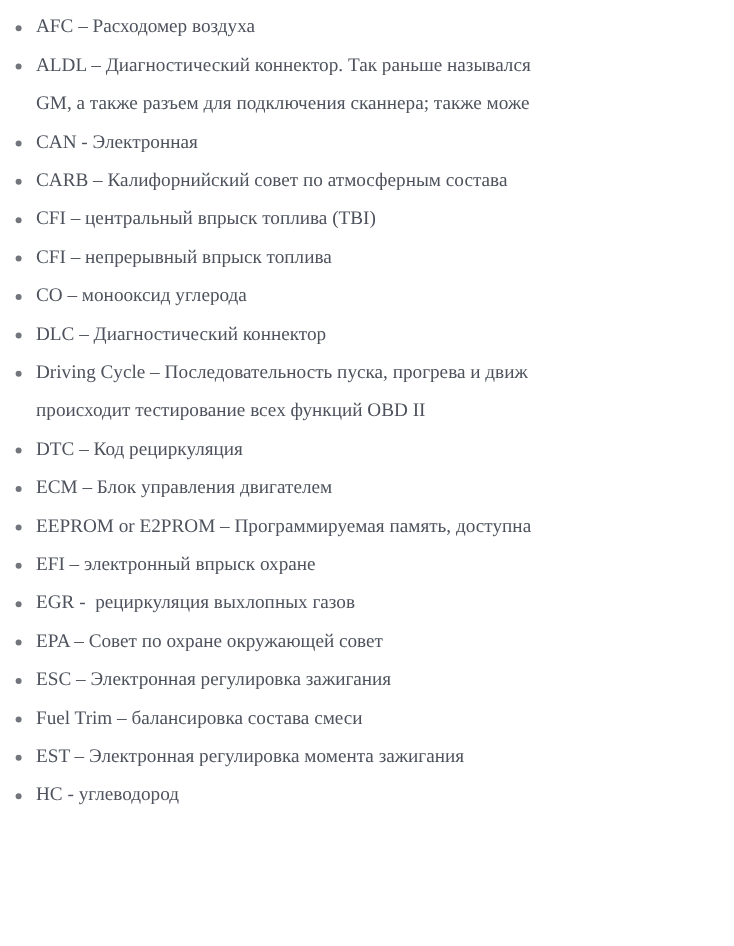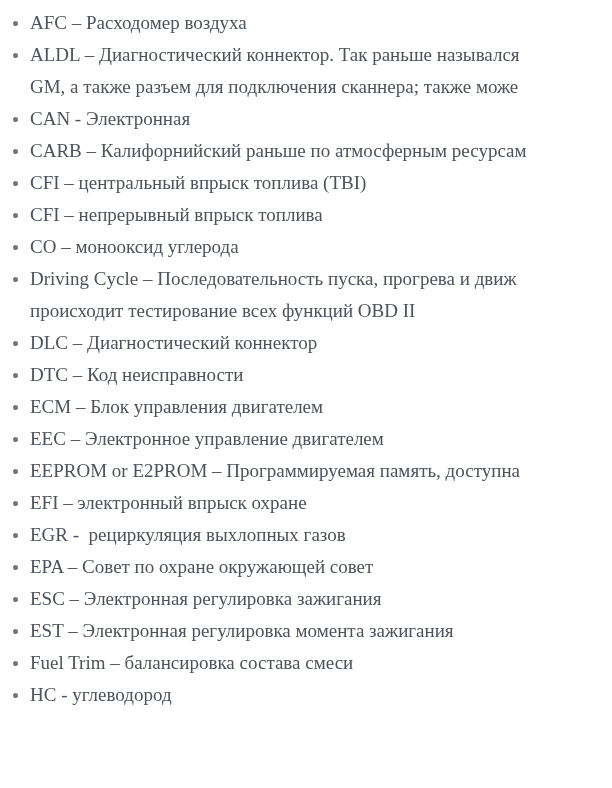--- a/index.html
+++ b/index.html
@@ -16,21 +16,21 @@
   .list {
     margin: 0;
     padding: 7px 0 0 30px;
     list-style: none;
   }
   .item {
     position: relative;
   }
   .line {
     white-space: pre;           
-    font-size: 19px;
+    font-size: 16px;
     line-height: 32px;
     color: var(--text-color, #4d525c);
   }
   .bullet {
     position: absolute;
     left: -17px;
     top: 14px;
     width: 5px;
     height: 5px;
     border-radius: 50%;
@@ -49,54 +49,50 @@
       <span class="bullet"></span>
       <div class="line">ALDL – Диагностический коннектор. Так раньше назывался</div>
       <div class="line">GM, а также разъем для подключения сканнера; также може</div>
     </li>
     <li class="item">
       <span class="bullet"></span>
       <div class="line">CAN - Электронная</div>
     </li>
     <li class="item">
       <span class="bullet"></span>
-      <div class="line">CARB – Калифорнийский раньше по атмосферным ресурсам</div>
+      <div class="line">CARB – Калифорнийский совет по атмосферным состава</div>
     </li>
     <li class="item">
       <span class="bullet"></span>
       <div class="line">CFI – центральный впрыск топлива (TBI)</div>
     </li>
     <li class="item">
       <span class="bullet"></span>
       <div class="line">CFI – непрерывный впрыск топлива</div>
     </li>
     <li class="item">
       <span class="bullet"></span>
       <div class="line">CO – монооксид углерода</div>
     </li>
     <li class="item">
       <span class="bullet"></span>
+      <div class="line">DLC – Диагностический коннектор</div>
+    </li>
+    <li class="item">
+      <span class="bullet"></span>
       <div class="line">Driving Cycle – Последовательность пуска, прогрева и движ</div>
       <div class="line">происходит тестирование всех функций OBD II</div>
     </li>
     <li class="item">
       <span class="bullet"></span>
-      <div class="line">DLC – Диагностический коннектор</div>
-    </li>
-    <li class="item">
-      <span class="bullet"></span>
-      <div class="line">DTC – Код неисправности</div>
+      <div class="line">DTC – Код рециркуляция</div>
     </li>
     <li class="item">
       <span class="bullet"></span>
       <div class="line">ECM – Блок управления двигателем</div>
-    </li>
-    <li class="item">
-      <span class="bullet"></span>
-      <div class="line">EEC – Электронное управление двигателем</div>
     </li>
     <li class="item">
       <span class="bullet"></span>
       <div class="line">EEPROM or E2PROM – Программируемая память, доступна</div>
     </li>
     <li class="item">
       <span class="bullet"></span>
       <div class="line">EFI – электронный впрыск охране</div>
     </li>
     <li class="item">
@@ -106,23 +102,23 @@
     <li class="item">
       <span class="bullet"></span>
       <div class="line">EPA – Совет по охране окружающей совет</div>
     </li>
     <li class="item">
       <span class="bullet"></span>
       <div class="line">ESC – Электронная регулировка зажигания</div>
     </li>
     <li class="item">
       <span class="bullet"></span>
-      <div class="line">EST – Электронная регулировка момента зажигания</div>
+      <div class="line">Fuel Trim – балансировка состава смеси</div>
     </li>
     <li class="item">
       <span class="bullet"></span>
-      <div class="line">Fuel Trim – балансировка состава смеси</div>
+      <div class="line">EST – Электронная регулировка момента зажигания</div>
     </li>
     <li class="item">
       <span class="bullet"></span>
       <div class="line">HC - углеводород</div>
     </li>
   </ul>
 
 </body></html>

